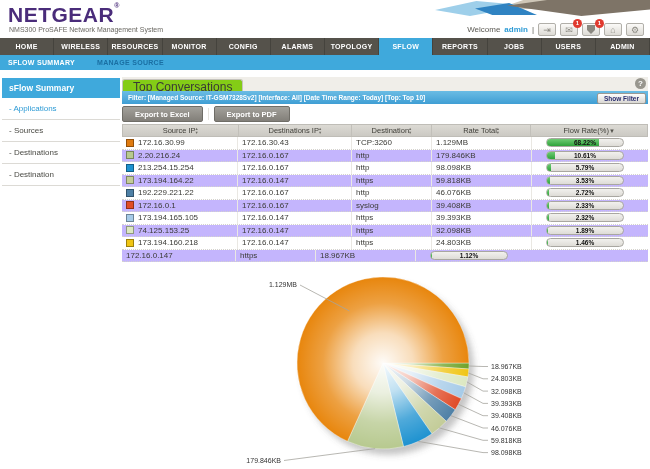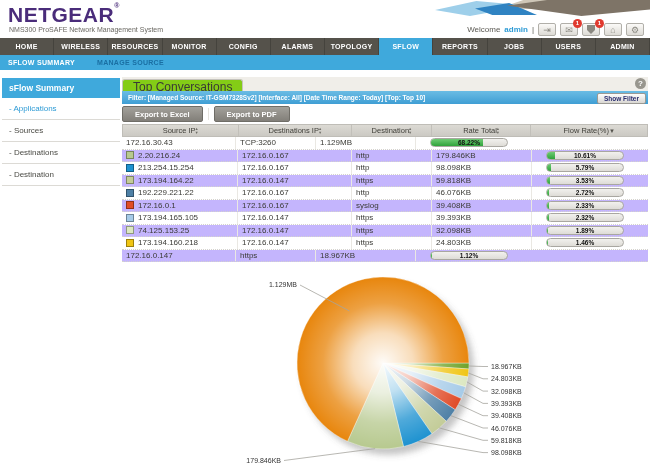--- a/index.html
+++ b/index.html
@@ -180,20 +180,24 @@
             <span>▾</span>
           </span>
         </div>
         <div class="th c5">
           <span>Flow Rate(%)</span>
           <span class="menu-arrow">▼</span>
         </div>
       </div>
     <div id="table-body">
         <div class="trow">
+          <div class="td c1">
+            <span class="swatch" style="background: rgb(224, 123, 16);"></span>
+            <span>172.16.30.99</span>
+          </div>
           <div class="td c2">172.16.30.43</div>
           <div class="td c3">TCP:3260</div>
           <div class="td c4">1.129MB</div>
           <div class="td c5">
             <div class="track">
               <div class="fill" style="width: 68.22%;"></div>
               <div class="pct">68.22%</div>
             </div>
           </div>
         </div>

